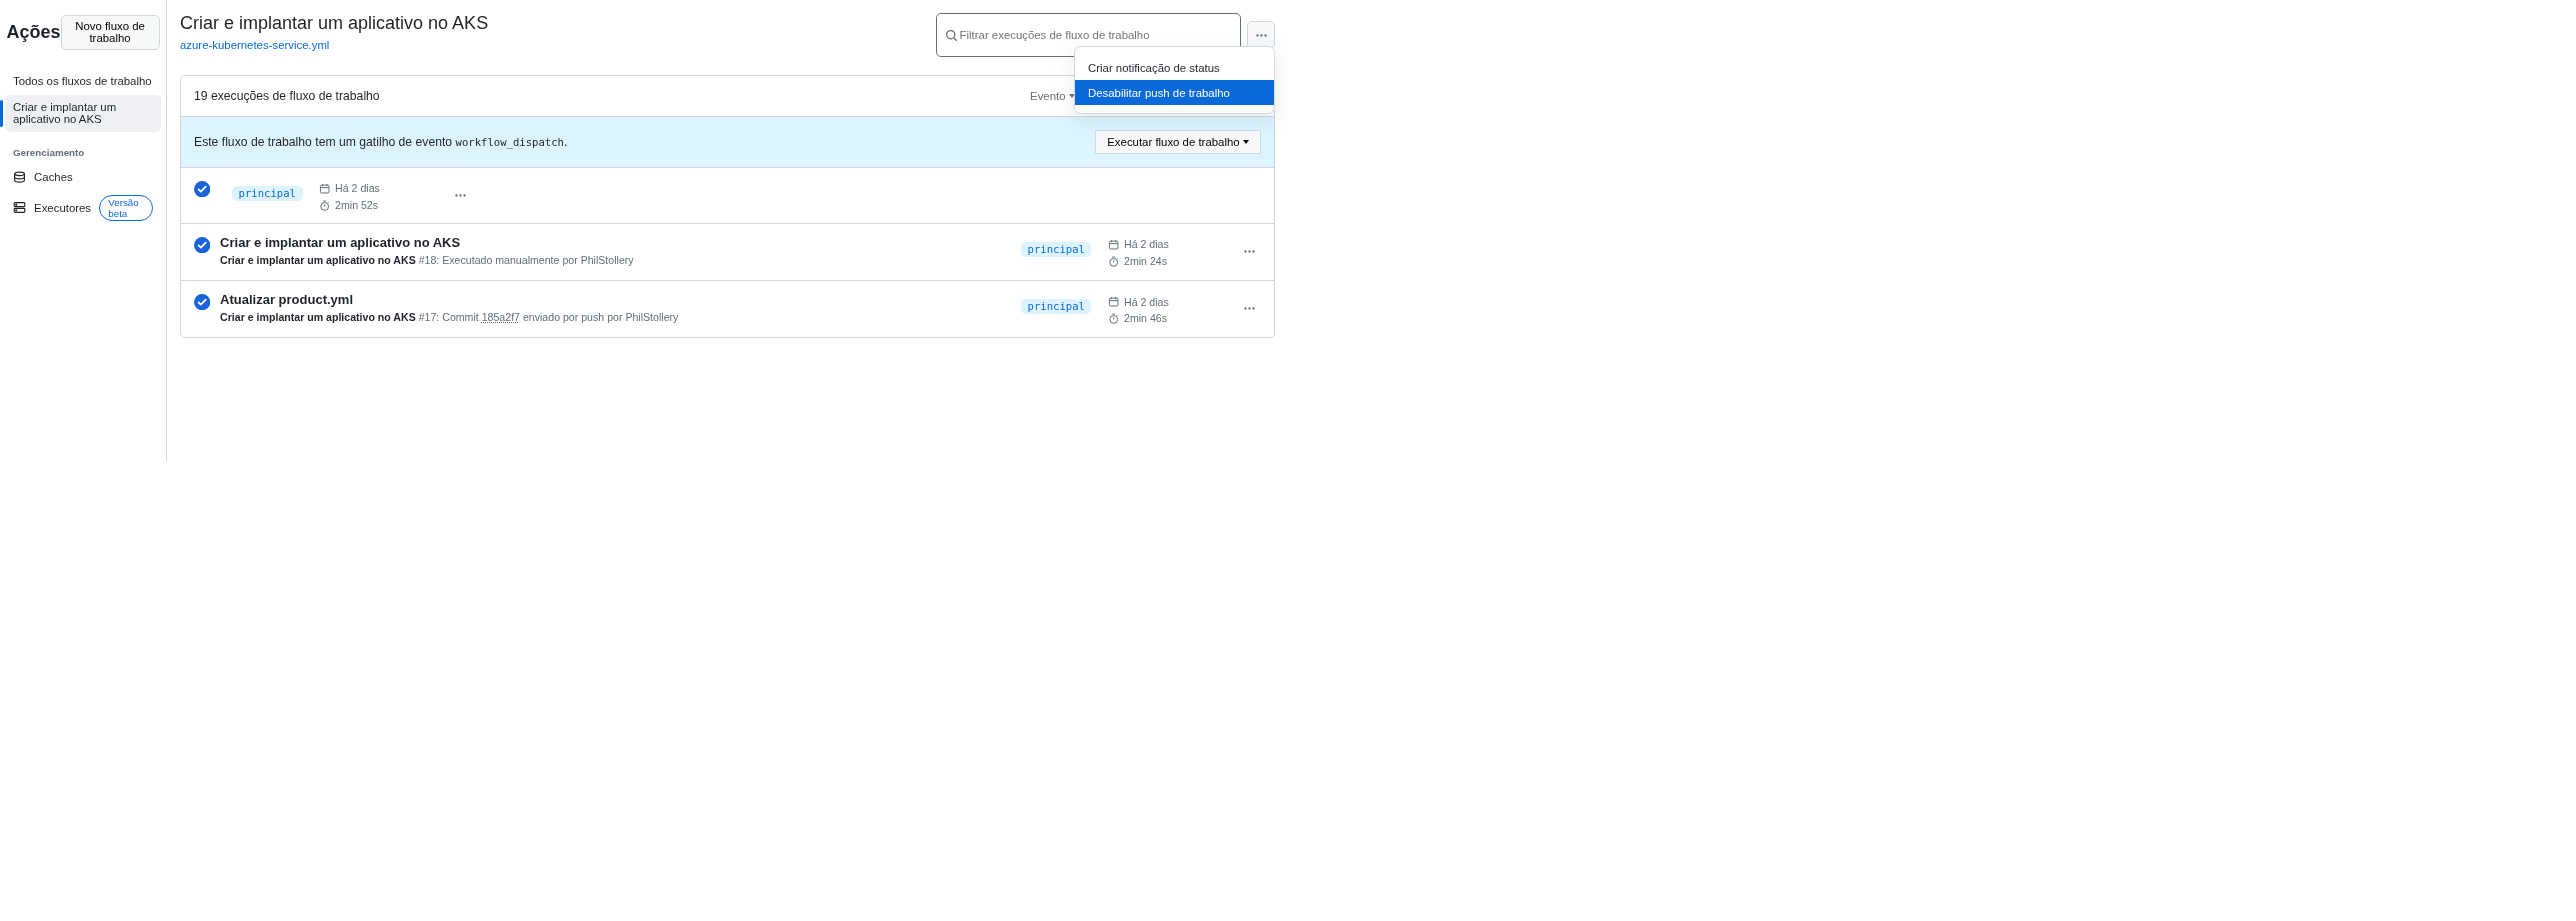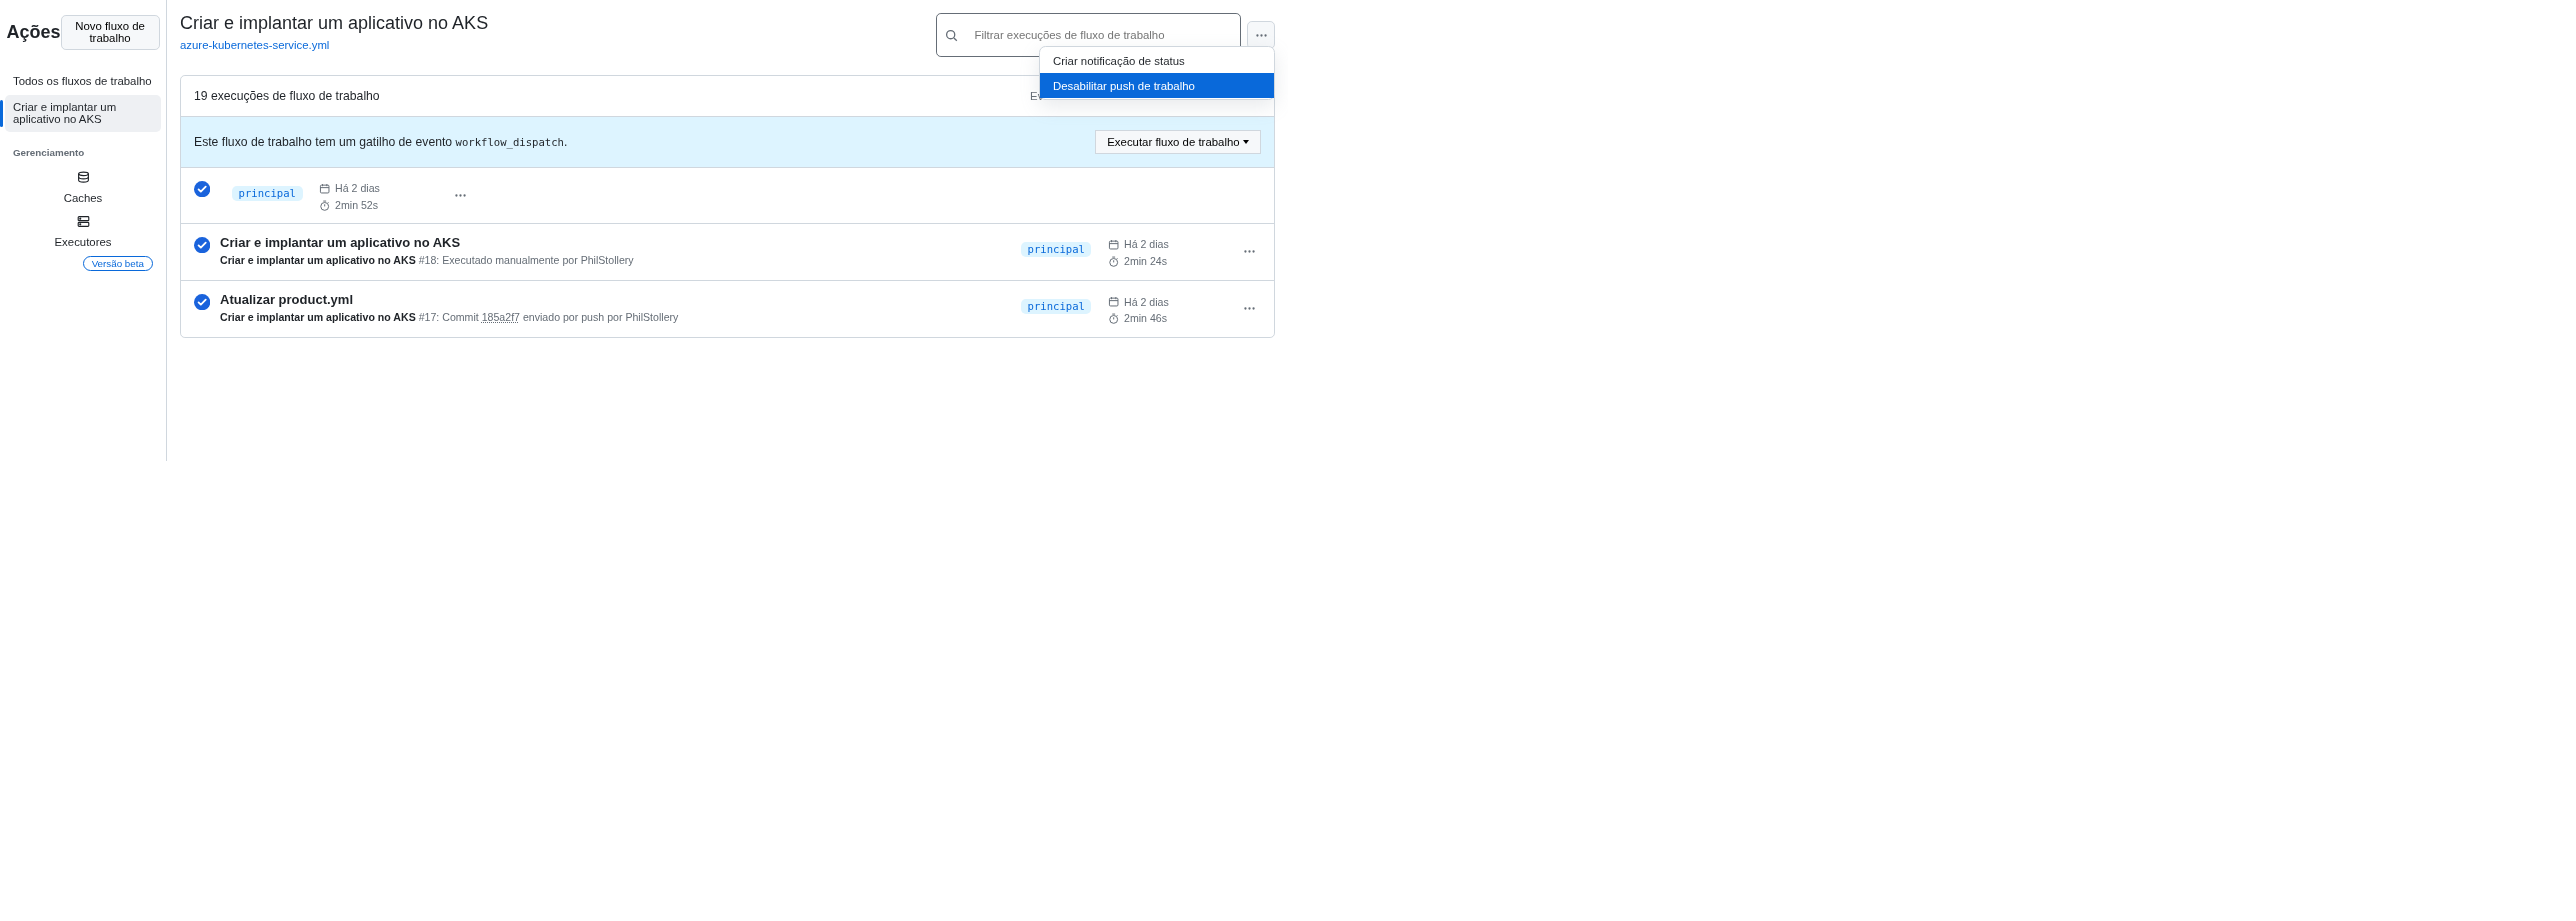--- a/index.html
+++ b/index.html
@@ -66,21 +66,20 @@
     padding: 13px 8.1px 8.1px 8.1px;
   }
   .sidebar-item {
     display: flex;
     align-items: center;
     gap: 8.1px;
     padding: 4.9px 8.1px;
     border-radius: 4.9px;
     cursor: pointer;
     margin-bottom: 1.6px;
-    flex-direction: column;
   }
   .sidebar-item svg { flex-shrink: 0; }
   .badge-beta {
     border: 0.8px solid #0969da;
     color: #0969da;
     border-radius: 13px;
     padding: 0.8px 8.1px;
     font-size: 9.8px;
     font-weight: 500;
     margin-left: auto;
@@ -113,21 +112,21 @@
     gap: 6.5px;
   }
   .search-box {
     display: flex;
     align-items: center;
     border: 0.8px solid #656d76;
     border-radius: 4.9px;
     height: 44px;
     width: 305px;
     padding: 0 8.1px;
-    gap: 17px;
+    gap: 2px;
   }
   .search-box input {
     border: none;
     outline: none;
     font-size: 11.4px;
     flex: 1;
     background: transparent;
     font-family: inherit;
   }
   .kebab-btn {
@@ -143,22 +142,22 @@
   }
   
   .dropdown {
     position: absolute;
     right: 13px;
     top: 46px;
     background: #fff;
     border: 0.8px solid #d0d7de;
     border-radius: 6.5px;
     box-shadow: 0 6.5px 19.5px rgba(140,149,159,0.2);
-    width: 236px;
-    padding: 1px 0;
+    width: 201px;
+    padding: 8px 0;
     z-index: 100;
   }
   .dropdown-item {
     padding: 6.5px 13px;
     cursor: pointer;
     font-size: 11.4px;
   }
   .dropdown-item.hovered {
     background: #0969da;
     color: #fff;

